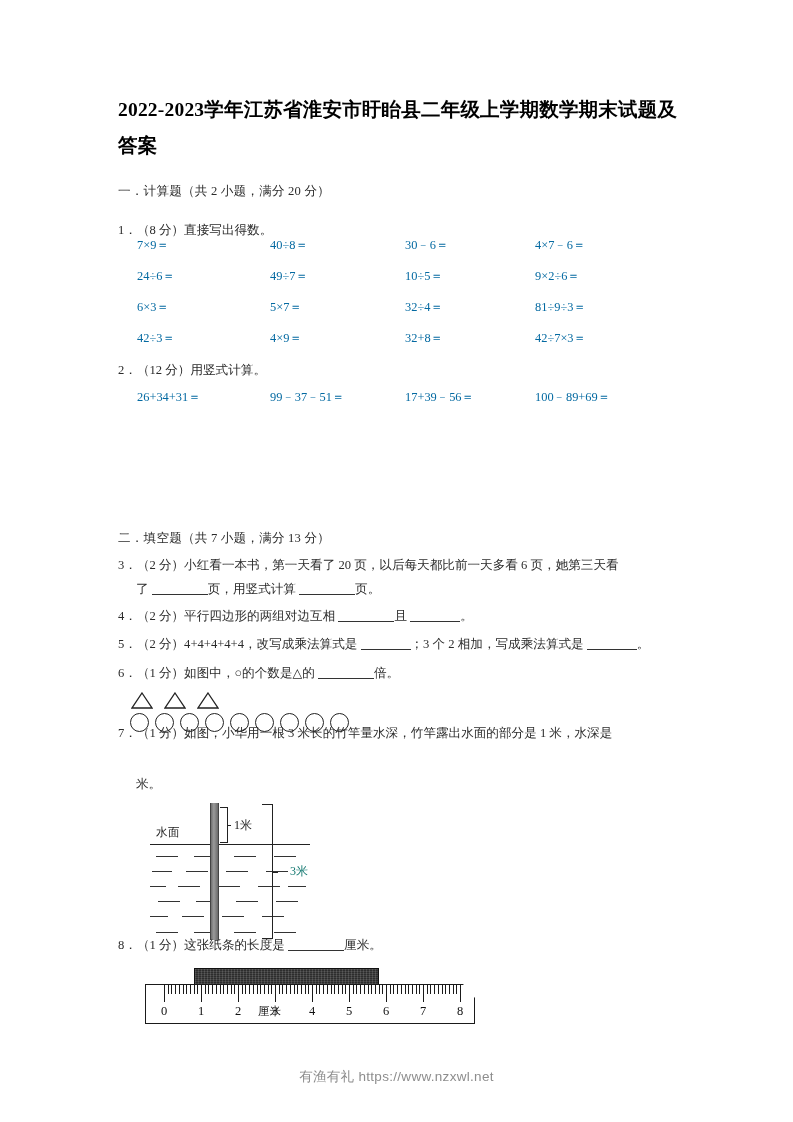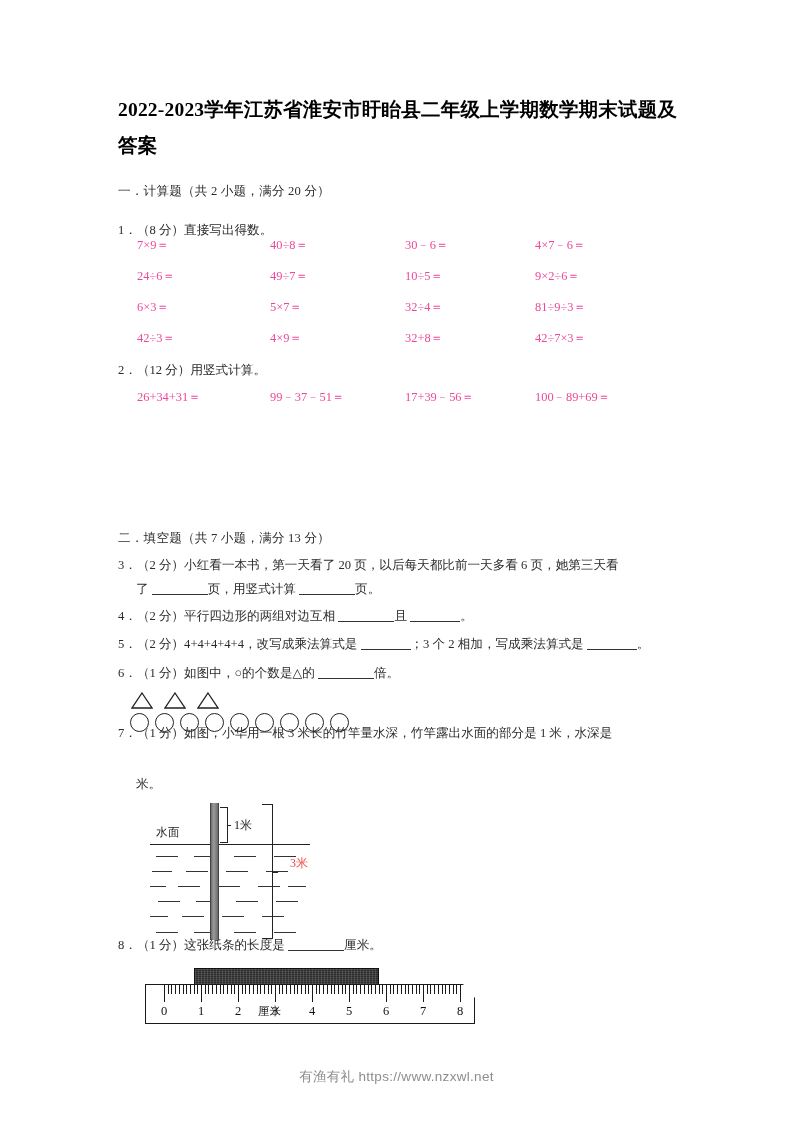--- a/index.html
+++ b/index.html
@@ -43,21 +43,21 @@
   }
   .b-md { width: 50px; }
   .b-lg { width: 56px; }
 
   
   .calc-grid { position: absolute; left: 137px; width: 560px; }
   .calc-row { position: relative; height: 31px; }
   .calc-cell {
     position: absolute;
     font-size: 12.4px;
-    color: #ec4899;
+    color: #0369a1;
     white-space: nowrap;
   }
   .c0 { left: 0px; }
   .c1 { left: 133px; }
   .c2 { left: 268px; }
   .c3 { left: 398px; }
 
   .vgrid { position: absolute; left: 137px; width: 560px; }
   .vgrid .calc-cell { font-size: 12.4px; }
   .v0 { left: 0px; }
@@ -82,21 +82,21 @@
   }
   .wf-surface {
     position: absolute; left: 0px; top: 41px; width: 160px; height: 0;
     border-top: 1.3px solid #222;
   }
   .wf-label-surface {
     position: absolute; left: 6px; top: 22px; font-size: 11.5px; color: #222;
     letter-spacing: 0.5px;
   }
   .wf-label-1m { position: absolute; left: 84px; top: 14px; font-size: 12px; color: #222; }
-  .wf-label-3m { position: absolute; left: 140px; top: 52px; font-size: 12px; color: #ef4444; }
+  .wf-label-3m { position: absolute; left: 140px; top: 60px; font-size: 12px; color: #0f766e; }
   .wf-waves { position: absolute; left: 0px; top: 49px; width: 158px; height: 88px; }
   .wv { position: absolute; height: 0; border-top: 1.6px solid #333; }
   
   .wf-br1 {
     position: absolute; left: 70px; top: 4px; width: 8px; height: 36px;
     border-top: 1.2px solid #222; border-right: 1.2px solid #222; border-bottom: 1.2px solid #222;
   }
   .wf-br1:after{
     content:""; position:absolute; right:-4px; top:50%; width:4px; height:0;
     border-top:1.2px solid #222;

